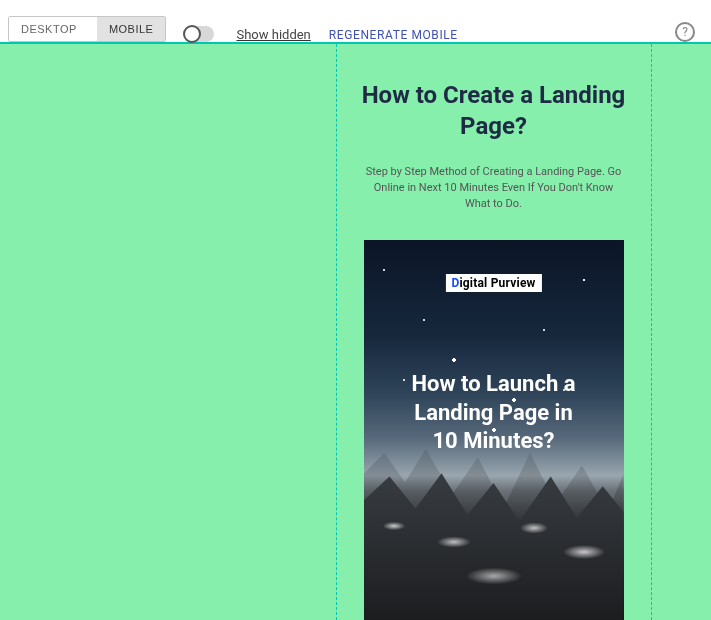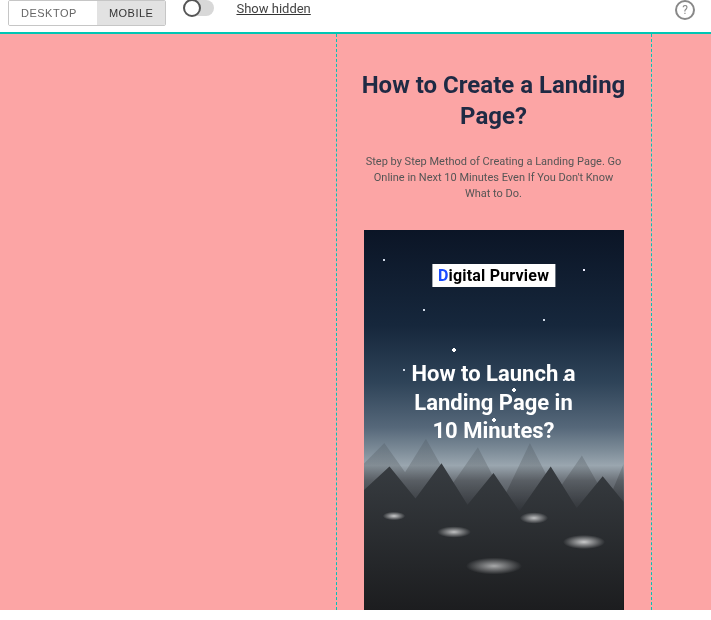--- a/index.html
+++ b/index.html
@@ -8,22 +8,22 @@
     font-family: -apple-system, BlinkMacSystemFont, "Segoe UI", Roboto, Arial, sans-serif;
     font-size: 13px;
     color: #333;
     background: #fff;
     width: 711px;
     height: 620px;
     overflow: hidden;
   }
   .toolbar {
     display: flex;
-    align-items: flex-start;
-    height: 34px;
+    align-items: flex-end;
+    height: 44px;
     padding: 0 8px;
     border-bottom: 2px solid #00c6b4;
     gap: 18px;
   }
   .view-switch {
     display: inline-flex;
     border: 1px solid #c6c6c6;
     border-radius: 2px;
     overflow: hidden;
   }
@@ -82,21 +82,21 @@
     font-size: 12px;
     display: flex;
     align-items: center;
     justify-content: center;
     cursor: pointer;
     margin-right: 8px;
   }
   .canvas {
     position: relative;
     height: calc(100% - 44px);
-    background: #fca5a5;
+    background: #86efac;
   }
   .guide {
     position: absolute;
     top: 0;
     bottom: 0;
     border-left: 1px dashed #00c6b4;
   }
   .guide.left  { left: 336px; }
   .guide.right { left: 651px; }
   .mobile-frame {
@@ -182,21 +182,21 @@
       radial-gradient(40px 12px at 130px 70px, rgba(255,255,255,0.6), transparent 70%);
     z-index:1;
   }
   .hero-logo {
     position:absolute;
     top: 34px;
     left: 50%;
     transform: translateX(-50%);
     background:#fff;
     color:#000;
-    font-size:16px;
+    font-size:12px;
     font-weight:700;
     padding:2px 6px;
     letter-spacing:0.2px;
     z-index:3;
   }
   .hero-logo .accent { color:#1a4bff; }
   .hero-headline {
     position:absolute;
     top: 130px;
     left: 0; right: 0;
@@ -216,20 +216,21 @@
   <div class="view-switch">
     <button>DESKTOP</button>
     <button class="active">MOBILE</button>
   </div>
   <div class="toggle-wrap">
     <div class="toggle">
       <div class="knob"></div>
     </div>
     <span class="toggle-label">Show hidden</span>
   </div>
+  <span class="regen">REGENERATE MOBILE</span>
   <div class="spacer"></div>
   <div class="help">?</div>
 </div>
 
 <div class="canvas">
   <div class="guide left"></div>
   <div class="guide right"></div>
 
   <div class="mobile-frame">
     <h1 class="headline">How to Create a Landing Page?</h1>

